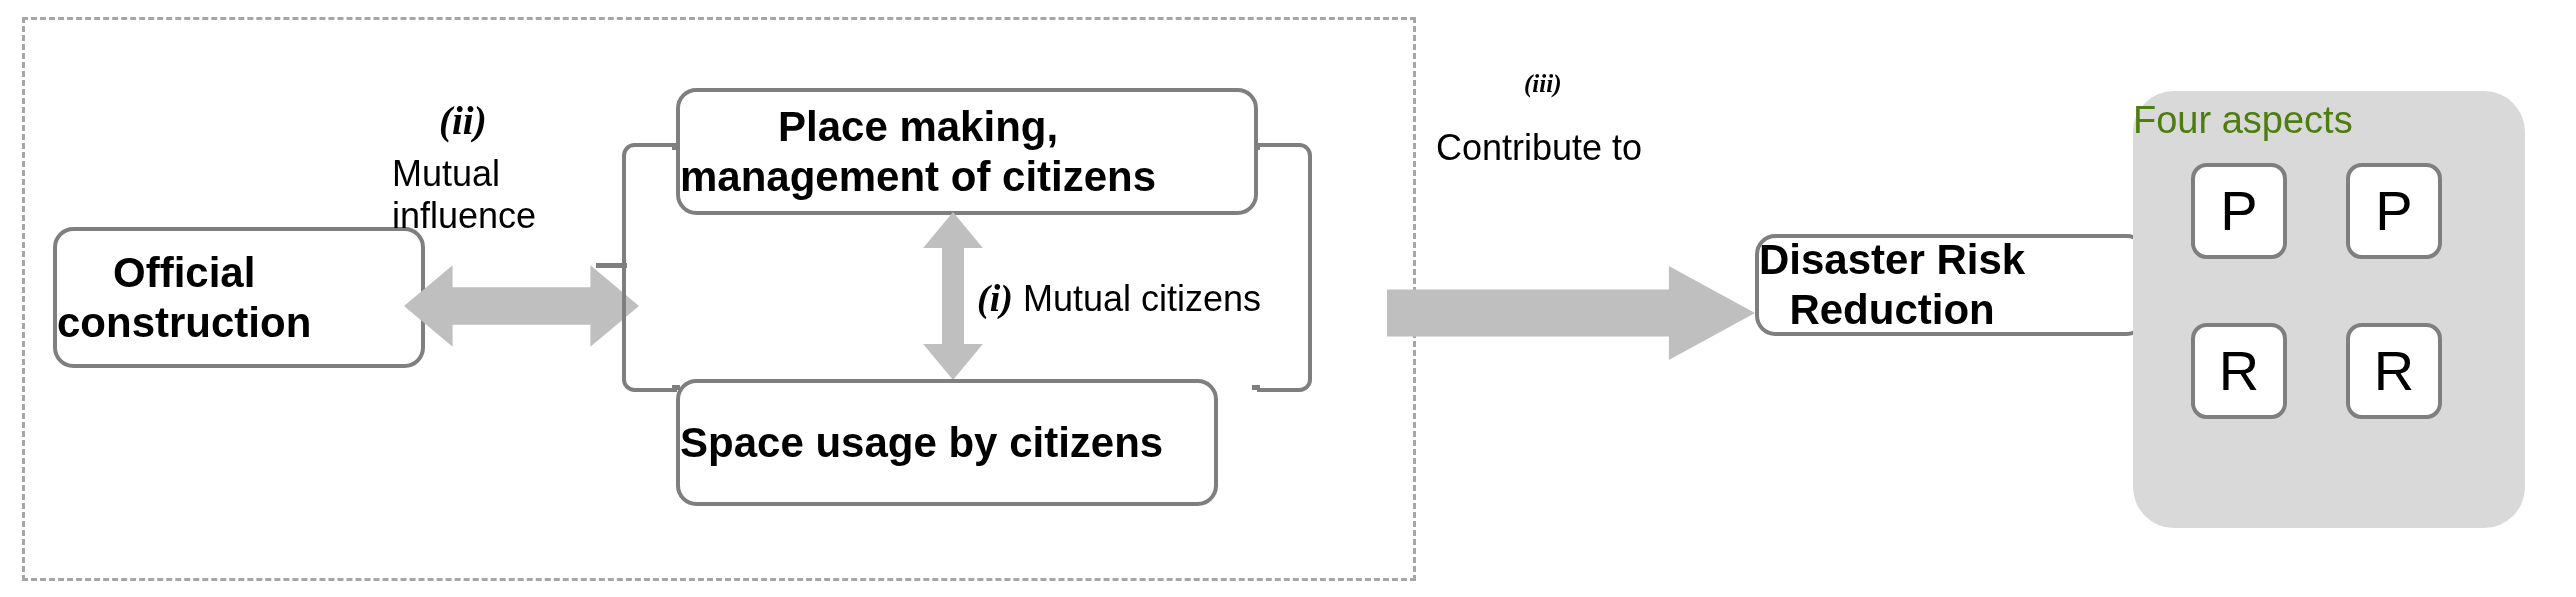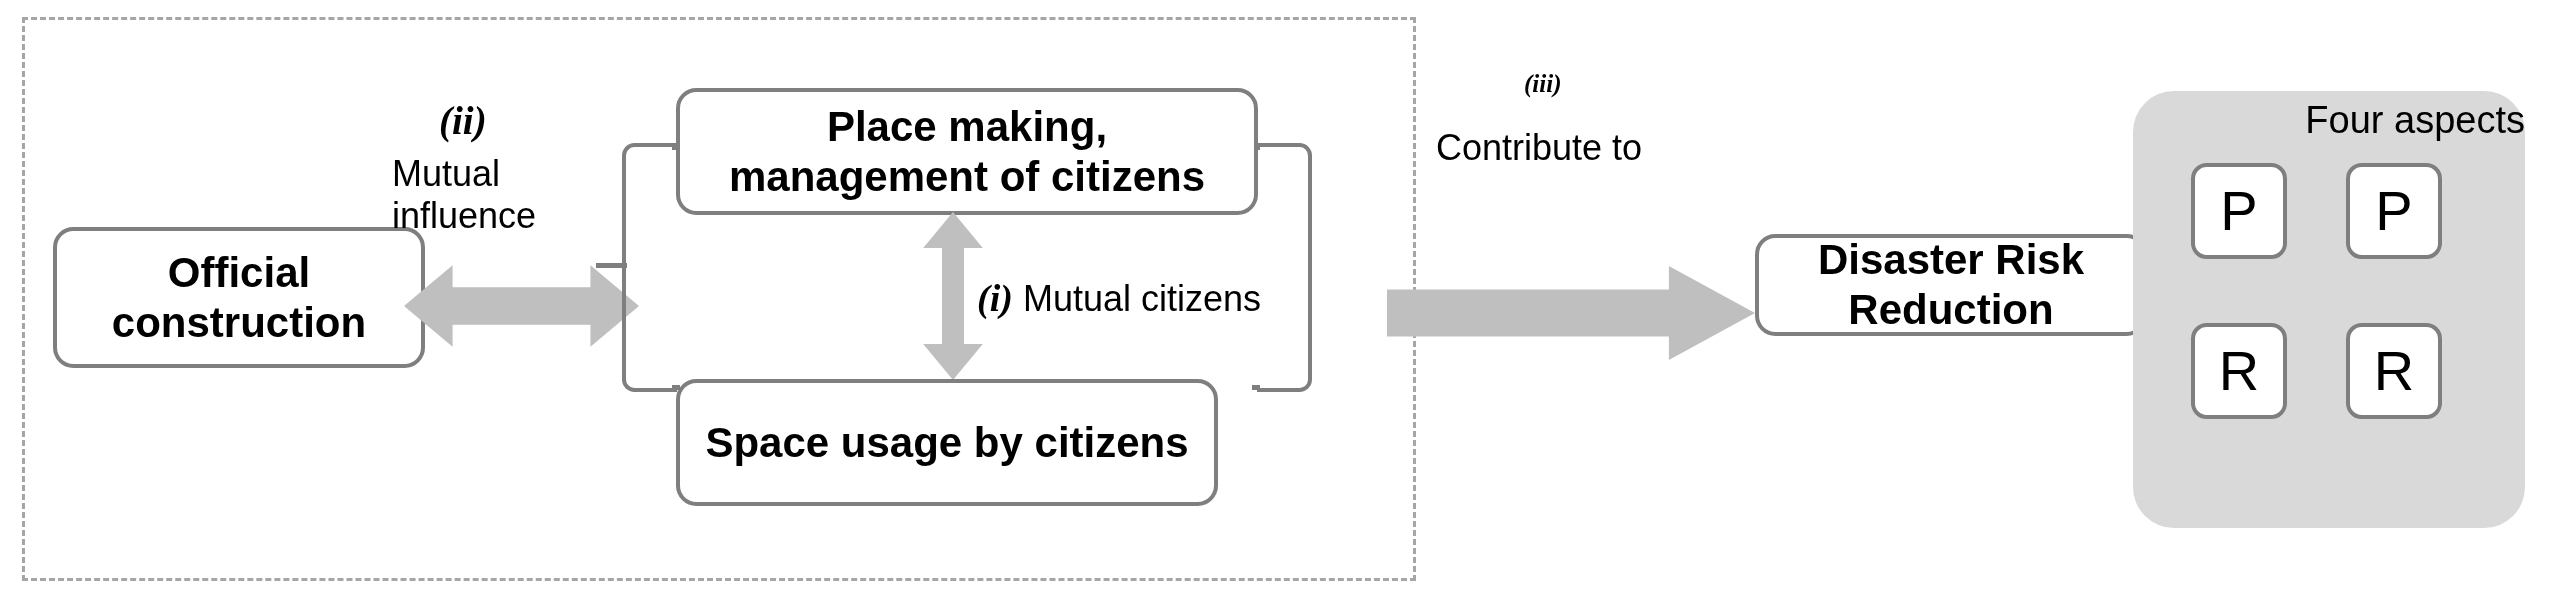--- a/index.html
+++ b/index.html
@@ -32,21 +32,20 @@
 
   
   .node {
     position: absolute;
     box-sizing: border-box;
     background: #ffffff;
     border: 4.7px solid #7f7f7f;
     border-radius: 20.4px;
     display: flex;
     align-items: center;
-    justify-content: center;
     text-align: center;
     color: #000000;
     font-weight: bold;
     line-height: 1.18;
   }
 
   #node-official {
     left: 53px;
     top: 227px;
     width: 372px;
@@ -168,24 +167,24 @@
     width: 392px;
     height: 437px;
     background: #d9d9d9;
     border-radius: 41px;
   }
   #four-aspects-title {
     position: absolute;
     left: 2133px;
     top: 99px;
     width: 392px;
-    text-align: right;
+    text-align: left;
     font-size: 38px;
     font-weight: normal;
-    color: #000000;
+    color: #4d7c0f;
   }
   .aspect-box {
     position: absolute;
     box-sizing: border-box;
     width: 96px;
     height: 96px;
     background: #ffffff;
     border: 4.7px solid #7f7f7f;
     border-radius: 15.7px;
     display: flex;

